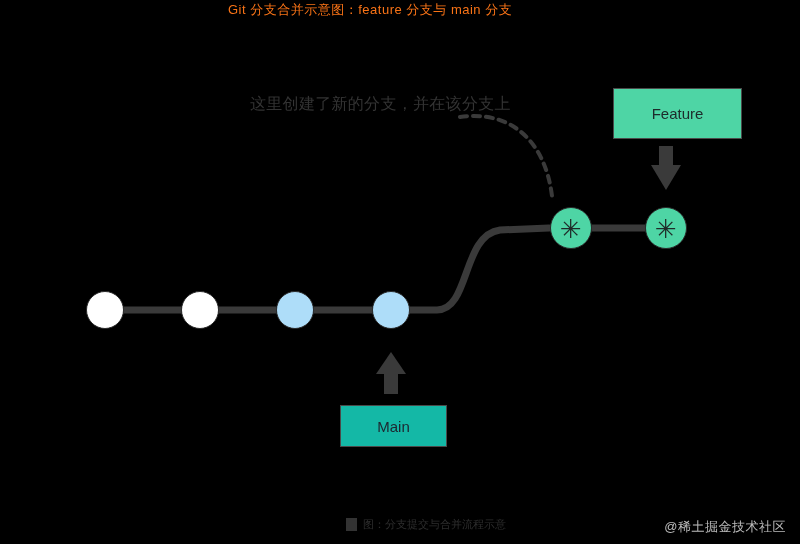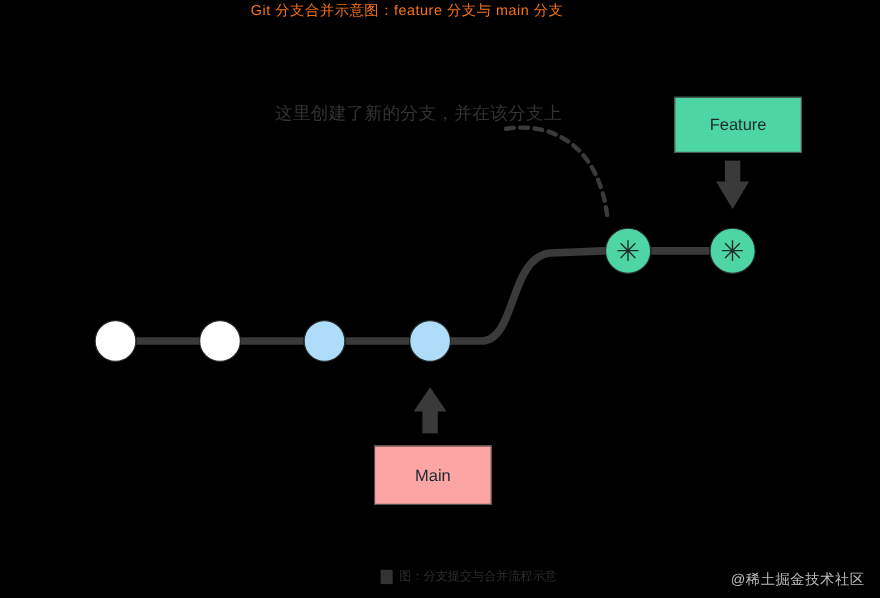--- a/index.html
+++ b/index.html
@@ -59,30 +59,30 @@
     align-items: center;
     justify-content: center;
     border: 1px solid #4a4a4a;
     box-sizing: border-box;
     font-size: 15px;
     color: #1d2b2b;
   }
   #feature-box {
     left: 613px;
     top: 88px;
-    width: 116px;
+    width: 129px;
     height: 51px;
     background: #4ED5A5;
   }
   #main-box {
     left: 340px;
     top: 405px;
     width: 107px;
-    height: 54px;
-    background: #fca5a5;
+    height: 42px;
+    background: #14b8a6;
     color: #1d2630;
   }
 
   
   .commit {
     border-radius: 50%;
     box-sizing: border-box;
     display: flex;
     align-items: center;
     justify-content: center;

